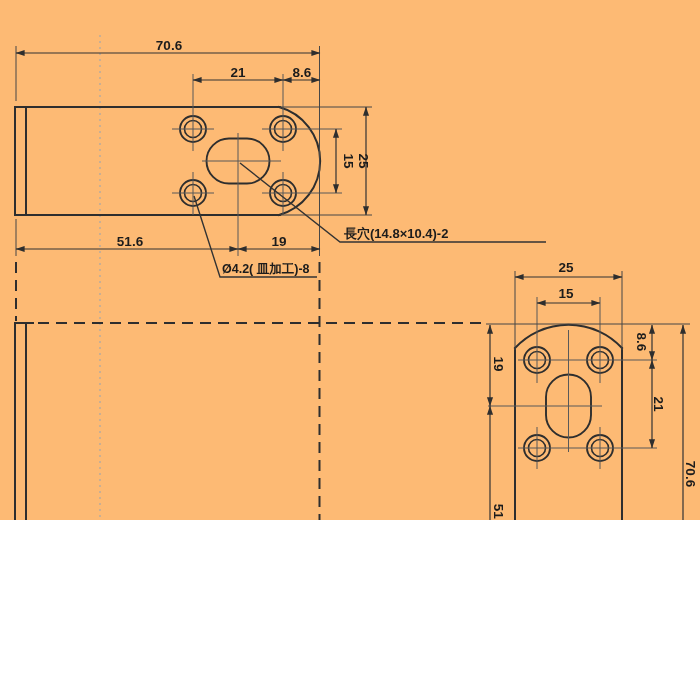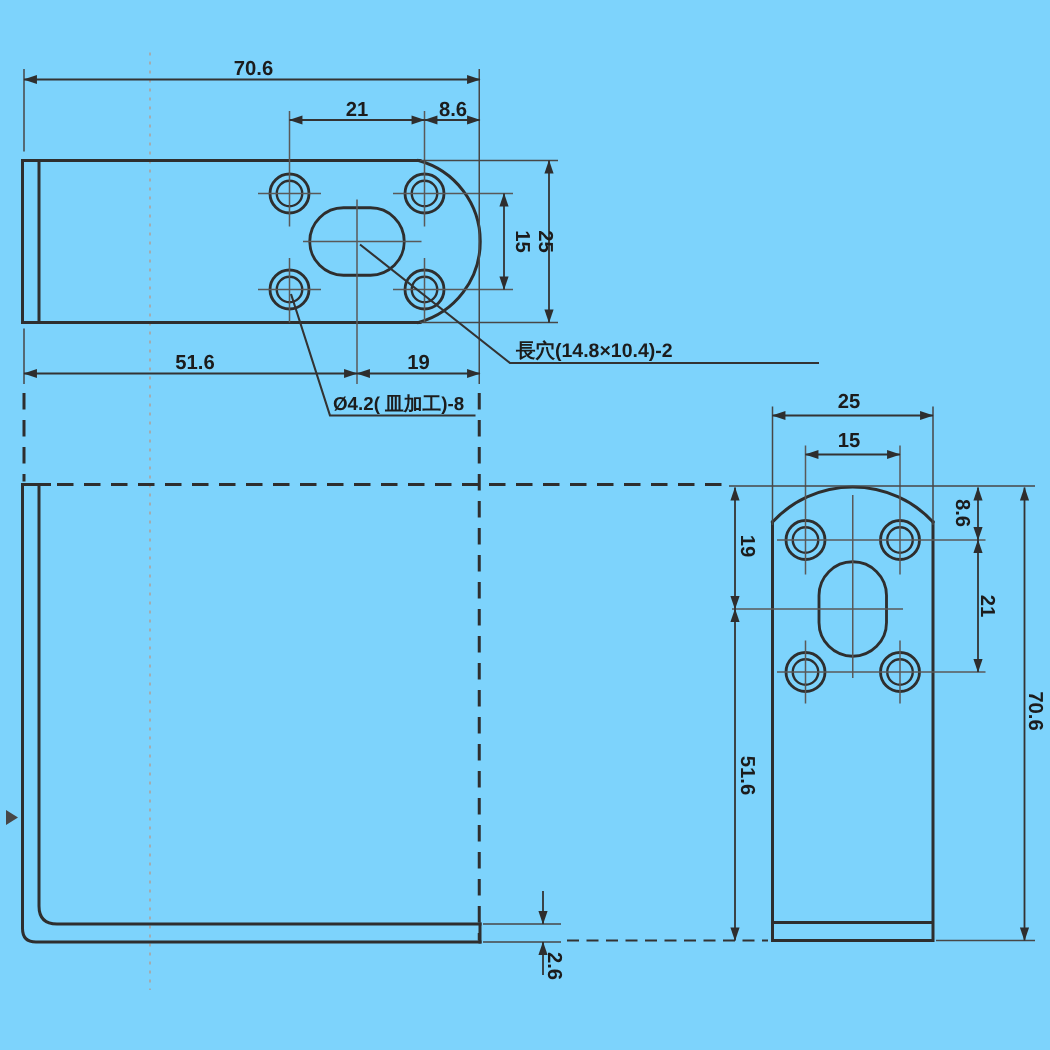--- a/index.html
+++ b/index.html
@@ -1,16 +1,16 @@
 <!DOCTYPE html>
 <html><head>
 <meta charset="utf-8">
 <style>
   html,body{margin:0;padding:0;background:#ffffff;}
-  .page{position:relative;width:700px;height:700px;background:#7dd3fc;overflow:hidden;
+  .page{position:relative;width:700px;height:520px;background:#fdba74;overflow:hidden;
         font-family:"Liberation Sans", sans-serif;}
   svg{display:block}
   .outline{stroke:#2e2e2e;stroke-width:2;fill:none;stroke-linecap:square}
   .cl{stroke:#595959;stroke-width:1;fill:none}
   .dim{stroke:#333;stroke-width:1.2;fill:none}
   .ext{stroke:#474747;stroke-width:1;fill:none}
   .leader{stroke:#333;stroke-width:1.4;fill:none}
   .dash-proj{stroke:#2e2e2e;stroke-width:2;fill:none;stroke-dasharray:11 7}
   .dash-thin{stroke:#333;stroke-width:1.4;fill:none;stroke-dasharray:8 5}
   .center-line{stroke:#a8a8a8;stroke-width:1.2;fill:none;stroke-dasharray:2 4}

